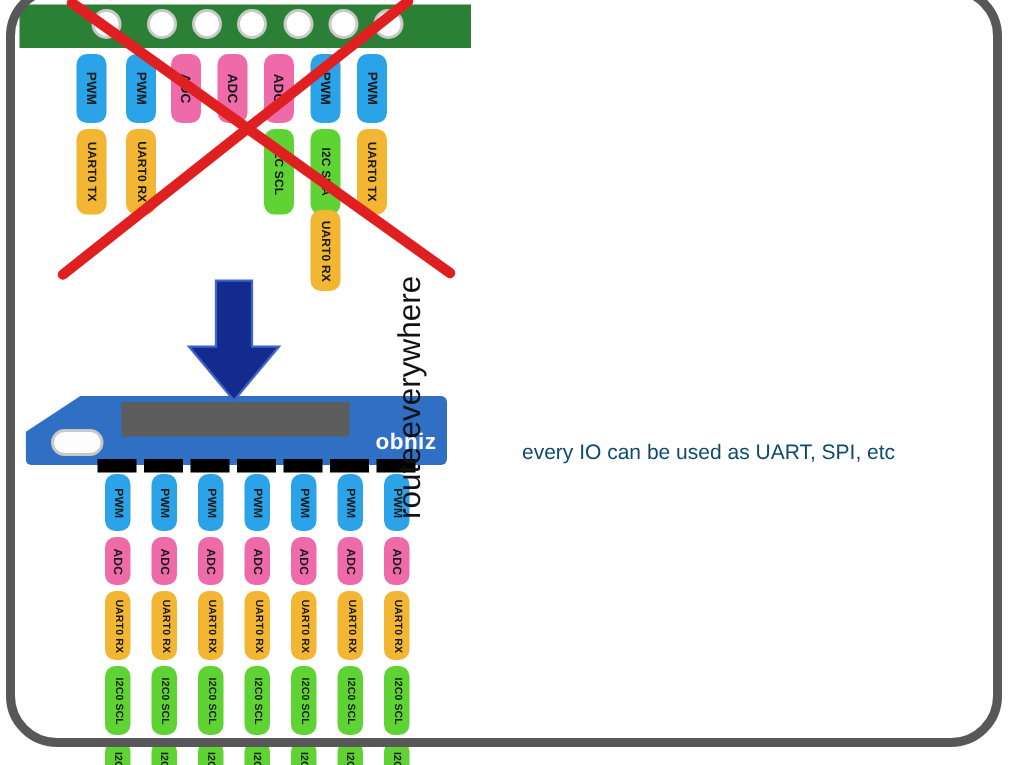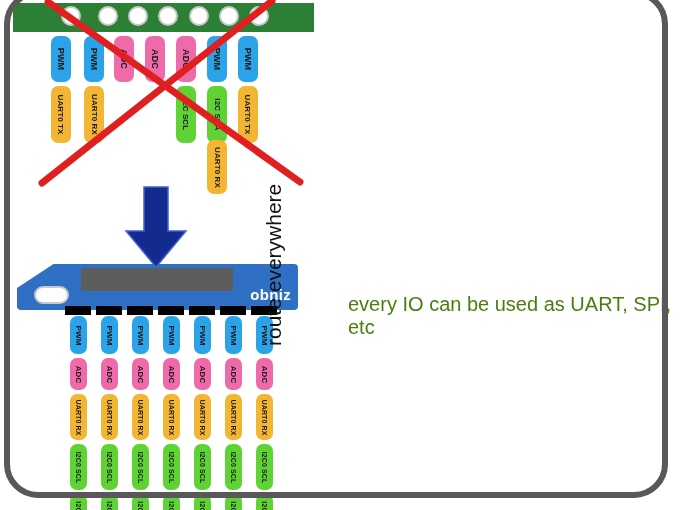--- a/index.html
+++ b/index.html
@@ -158,22 +158,22 @@
     left: 352px; top: 240px;
     font-size: 36px;
     font-weight: bold;
     color: #0d0d0d;
     letter-spacing: -0.4px;
     z-index: 30;
   }
   #subline {
     position: absolute;
     left: 348px; top: 293px;
-    font-size: 20px;
-    color: #4d7c0f;
+    font-size: 14px;
+    color: #0c4a6e;
     z-index: 30;
   }
 </style>
 </head>
 <body>
 
 <div id="slide">
 
   <div id="top-board">
     <div class="hole" style="left:48px"></div>

